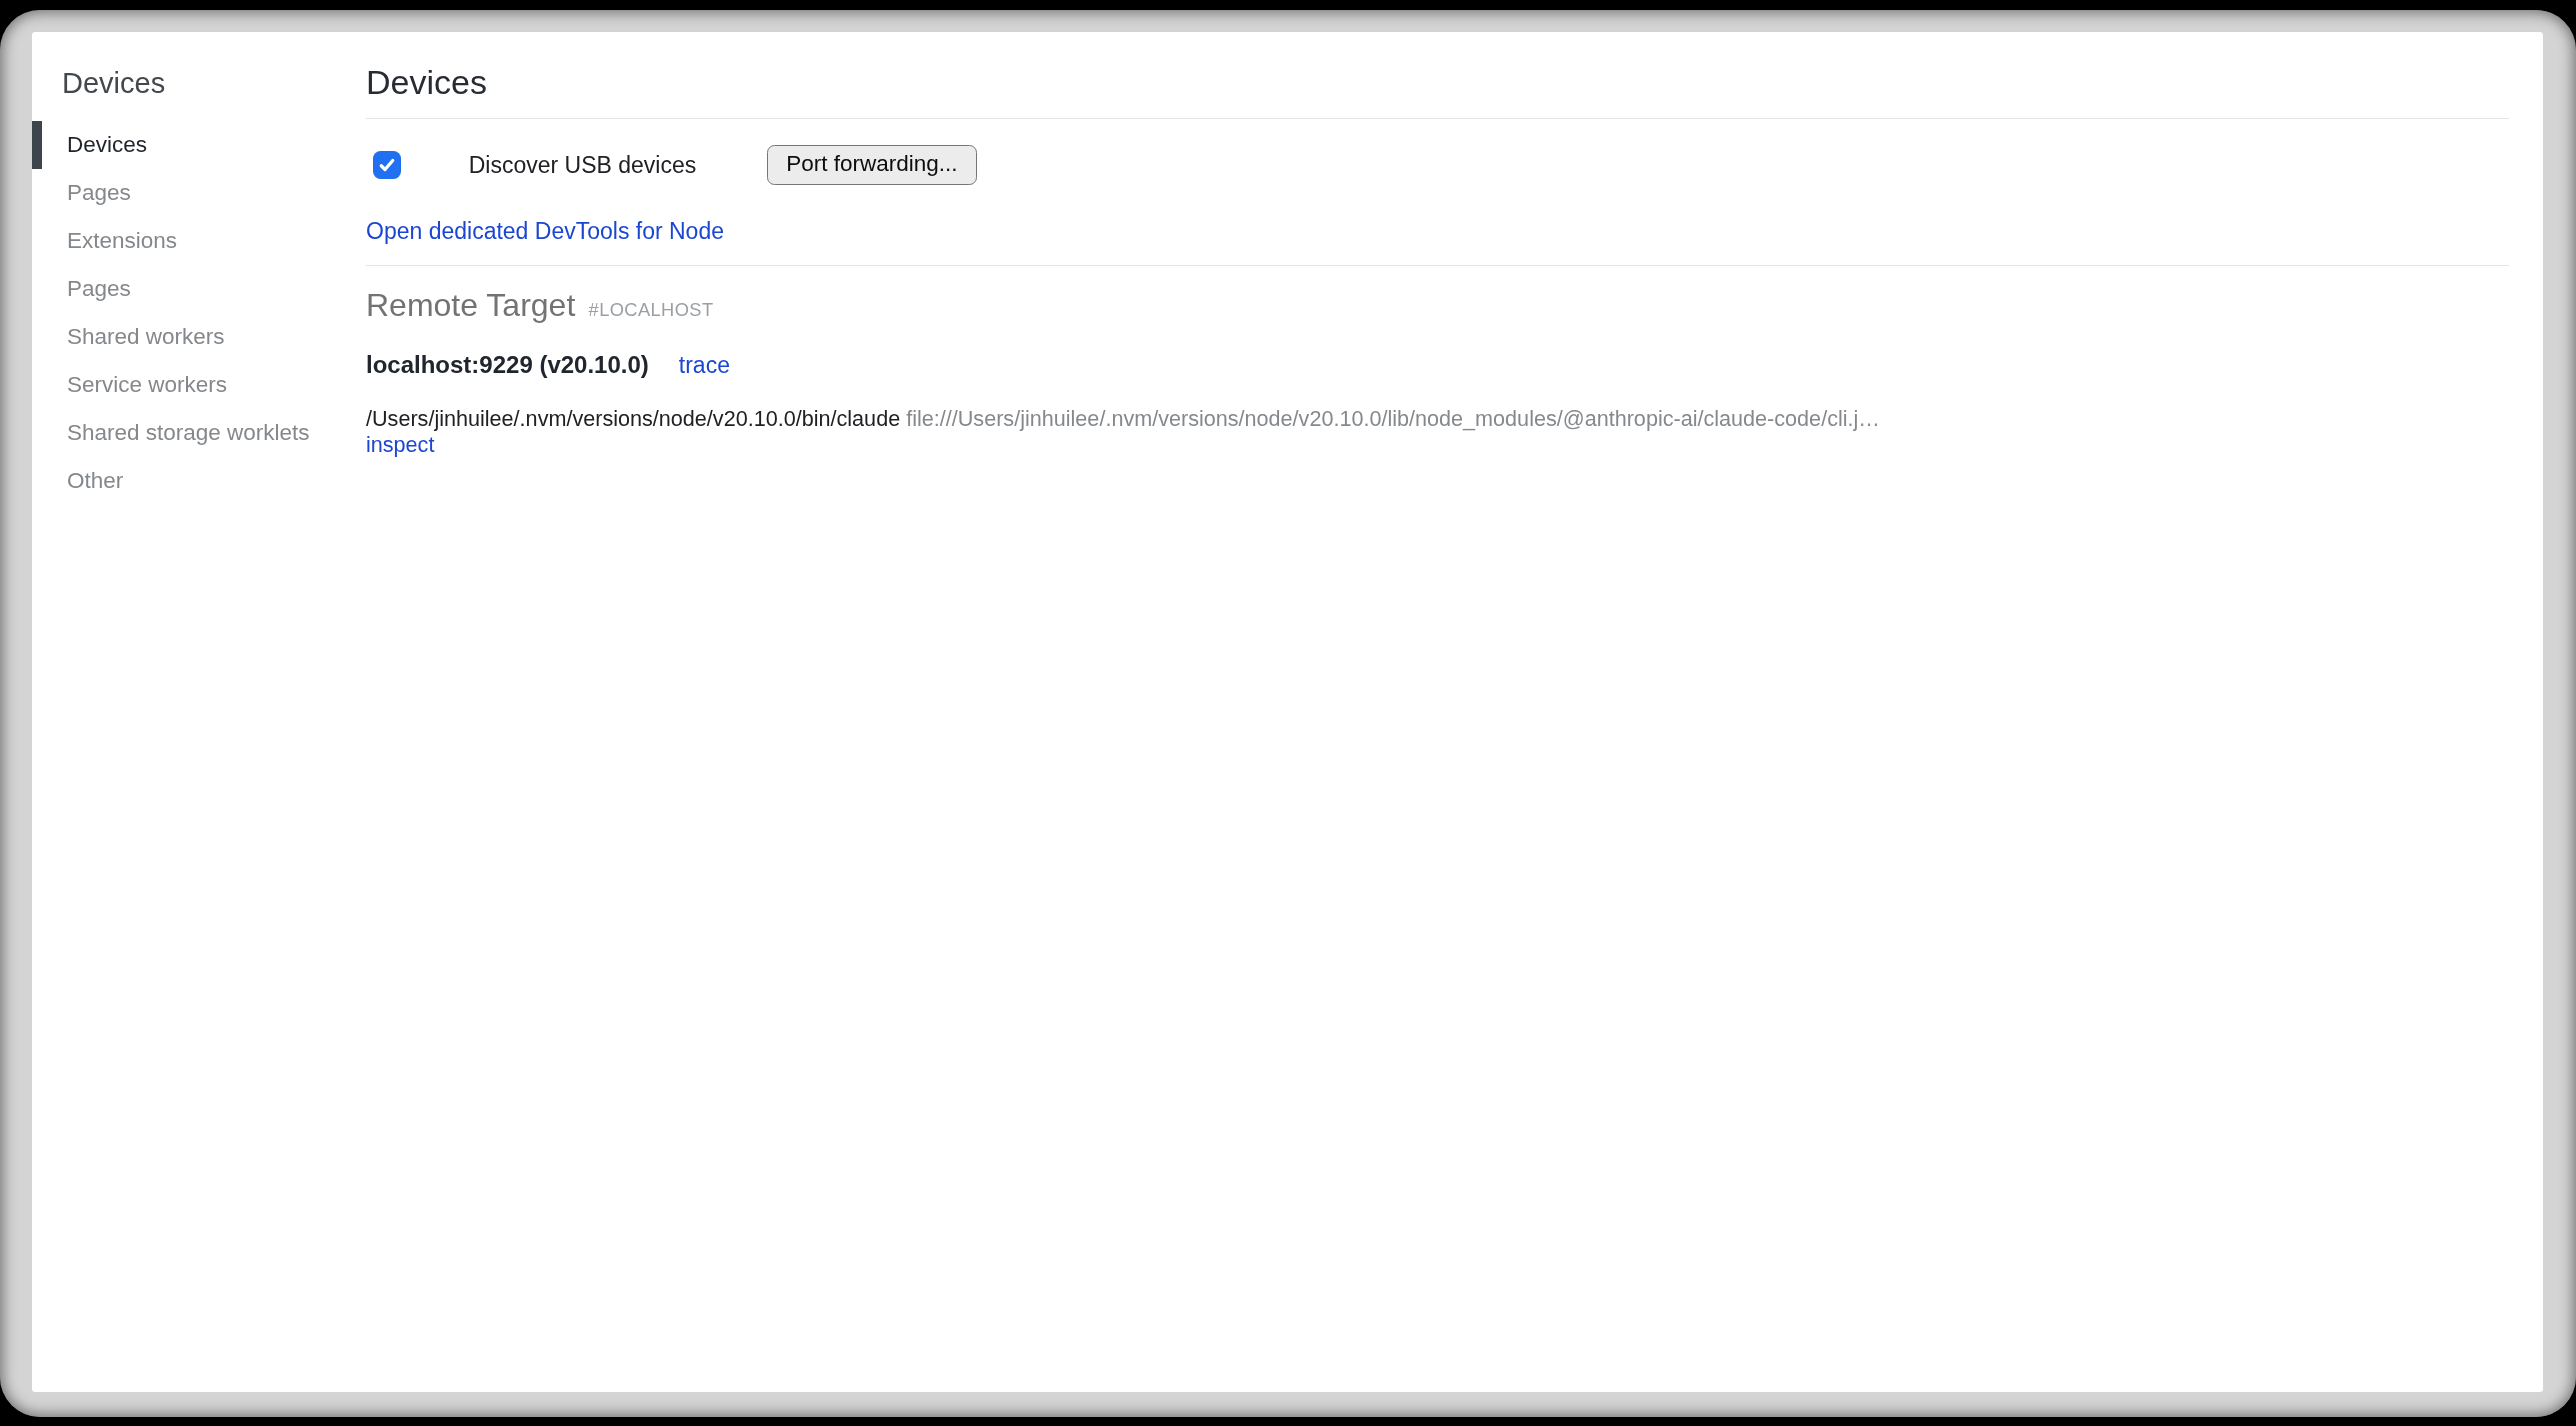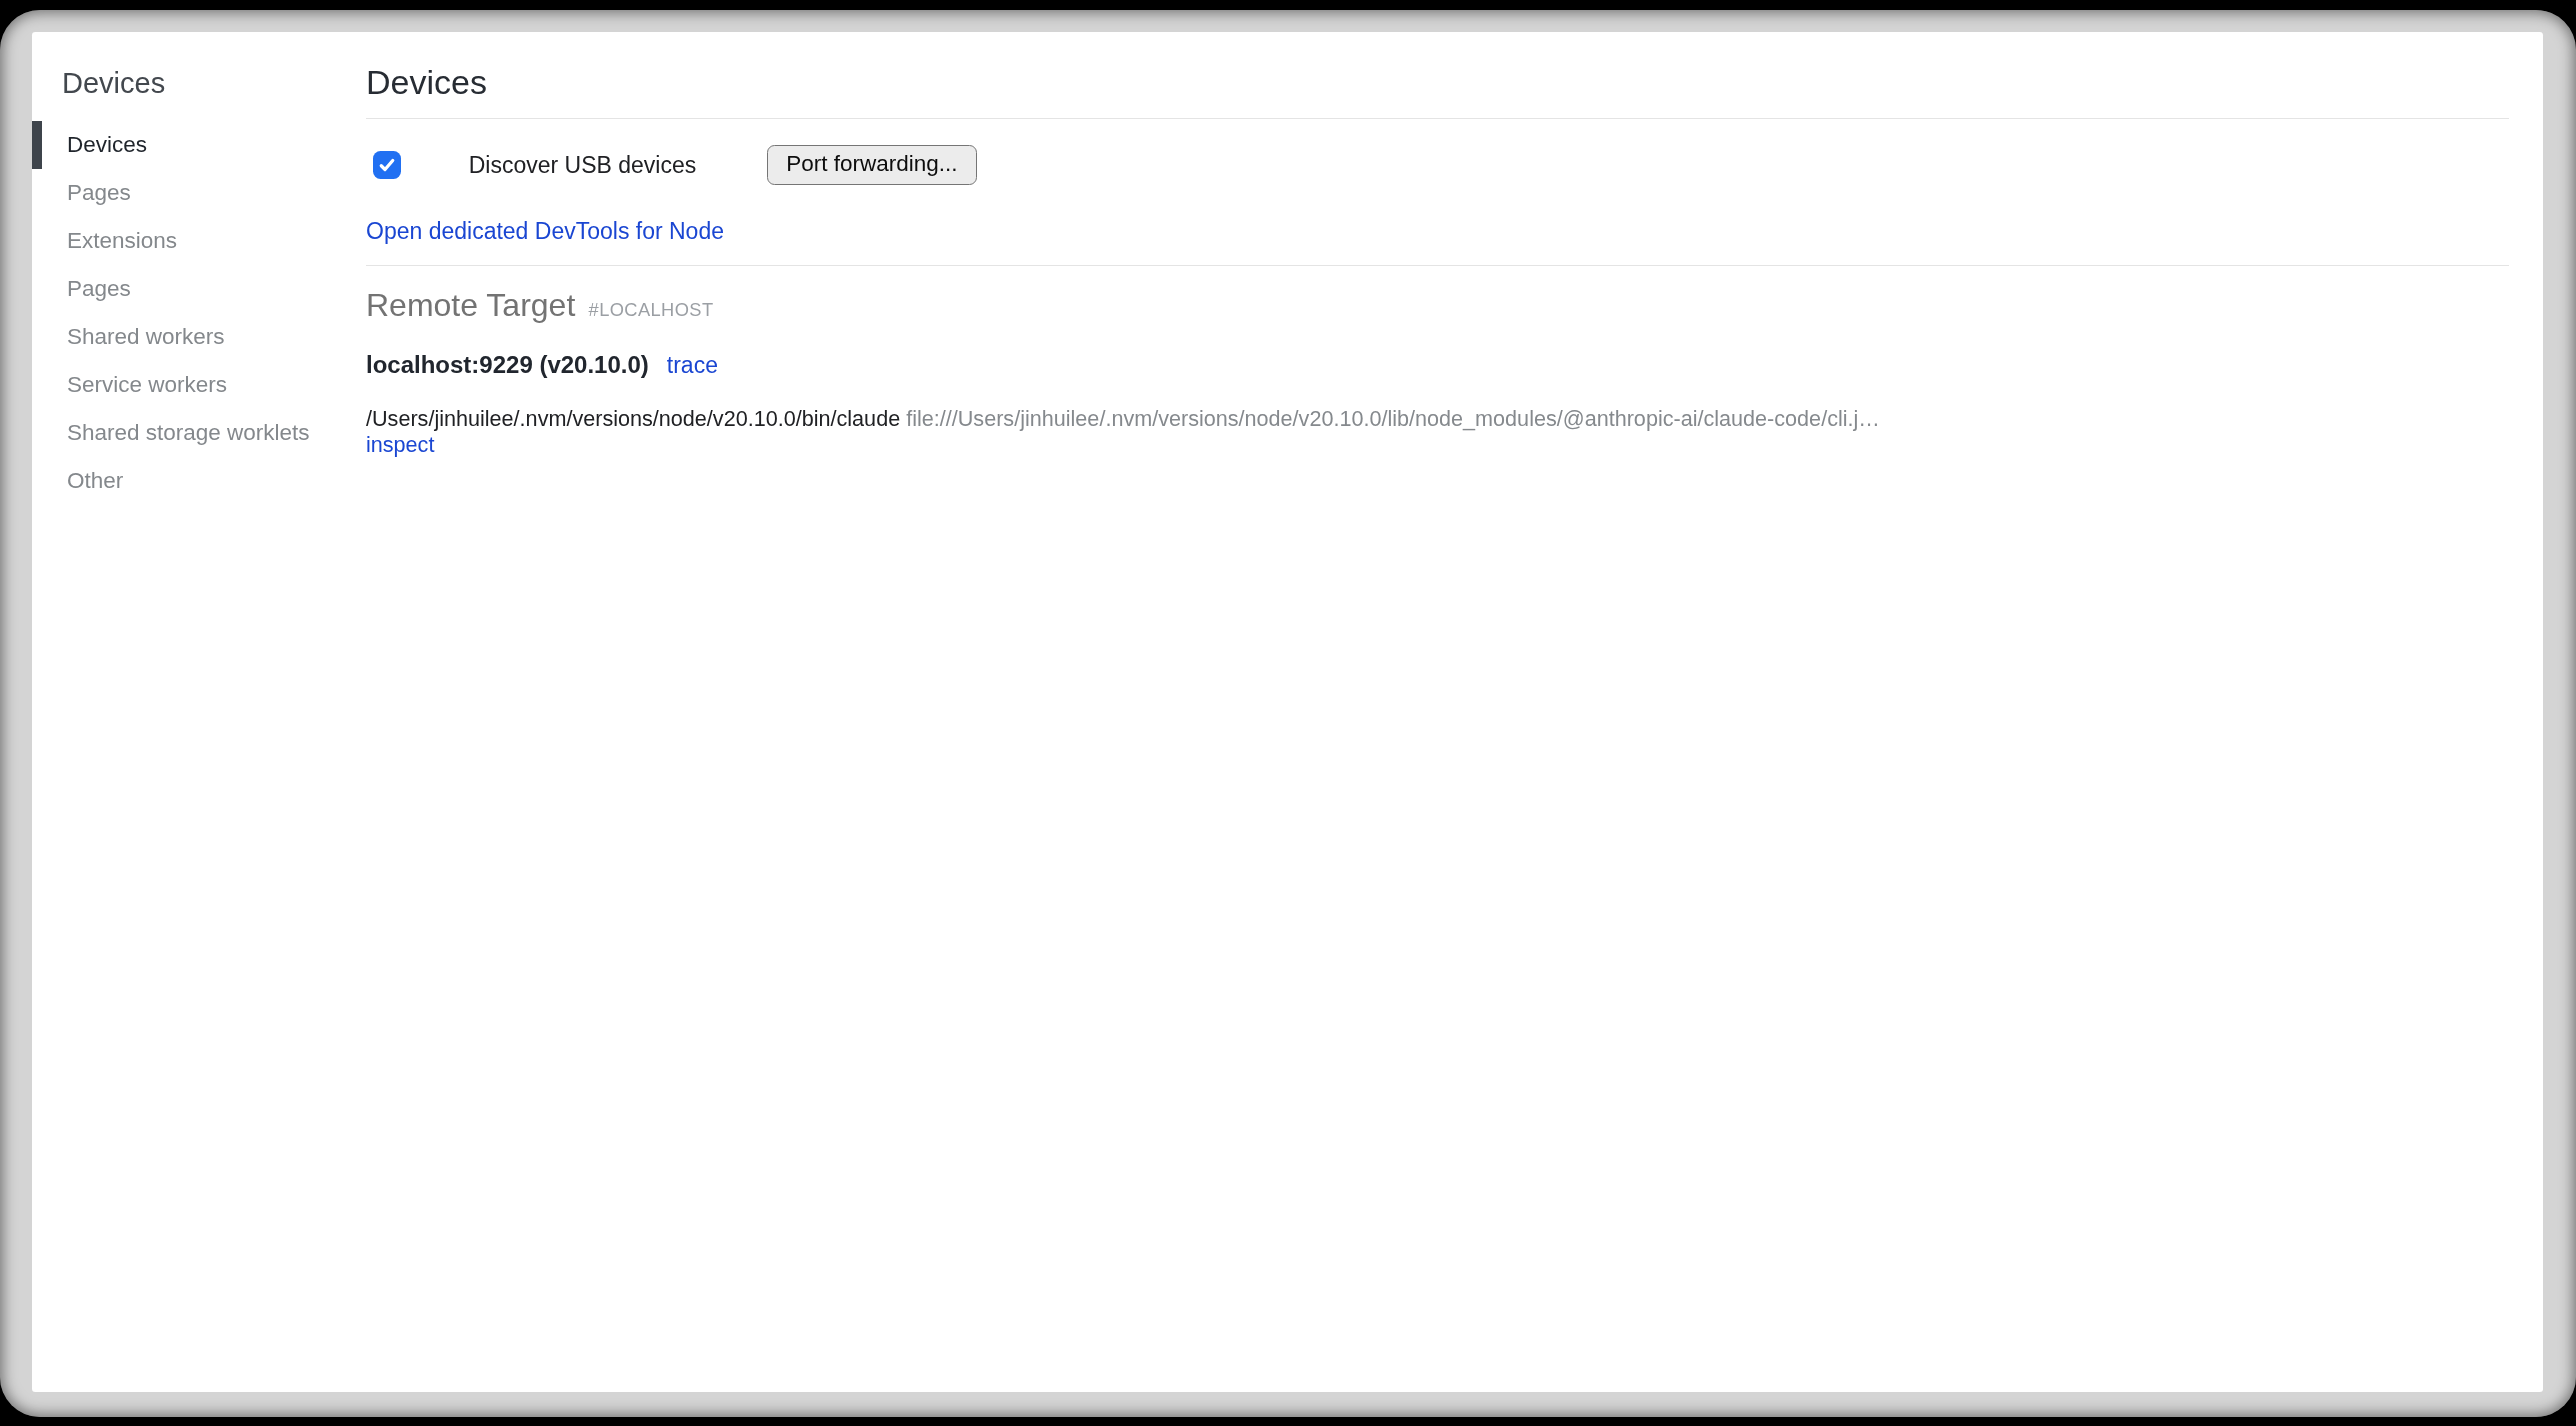--- a/index.html
+++ b/index.html
@@ -158,21 +158,21 @@
     align-items: baseline;
     line-height: 28px;
   }
   .target-name {
     font-size: 24px;
     font-weight: 700;
     color: #21262e;
     white-space: nowrap;
   }
   .trace-link {
-    margin-left: 18px;
+    margin-left: 30px;
     font-size: 23px;
   }
   .path-row {
     margin-top: 27px;
     font-size: 21.6px;
     line-height: 25px;
     white-space: nowrap;
     overflow: hidden;
   }
   .path-dark { color: #202124; }

